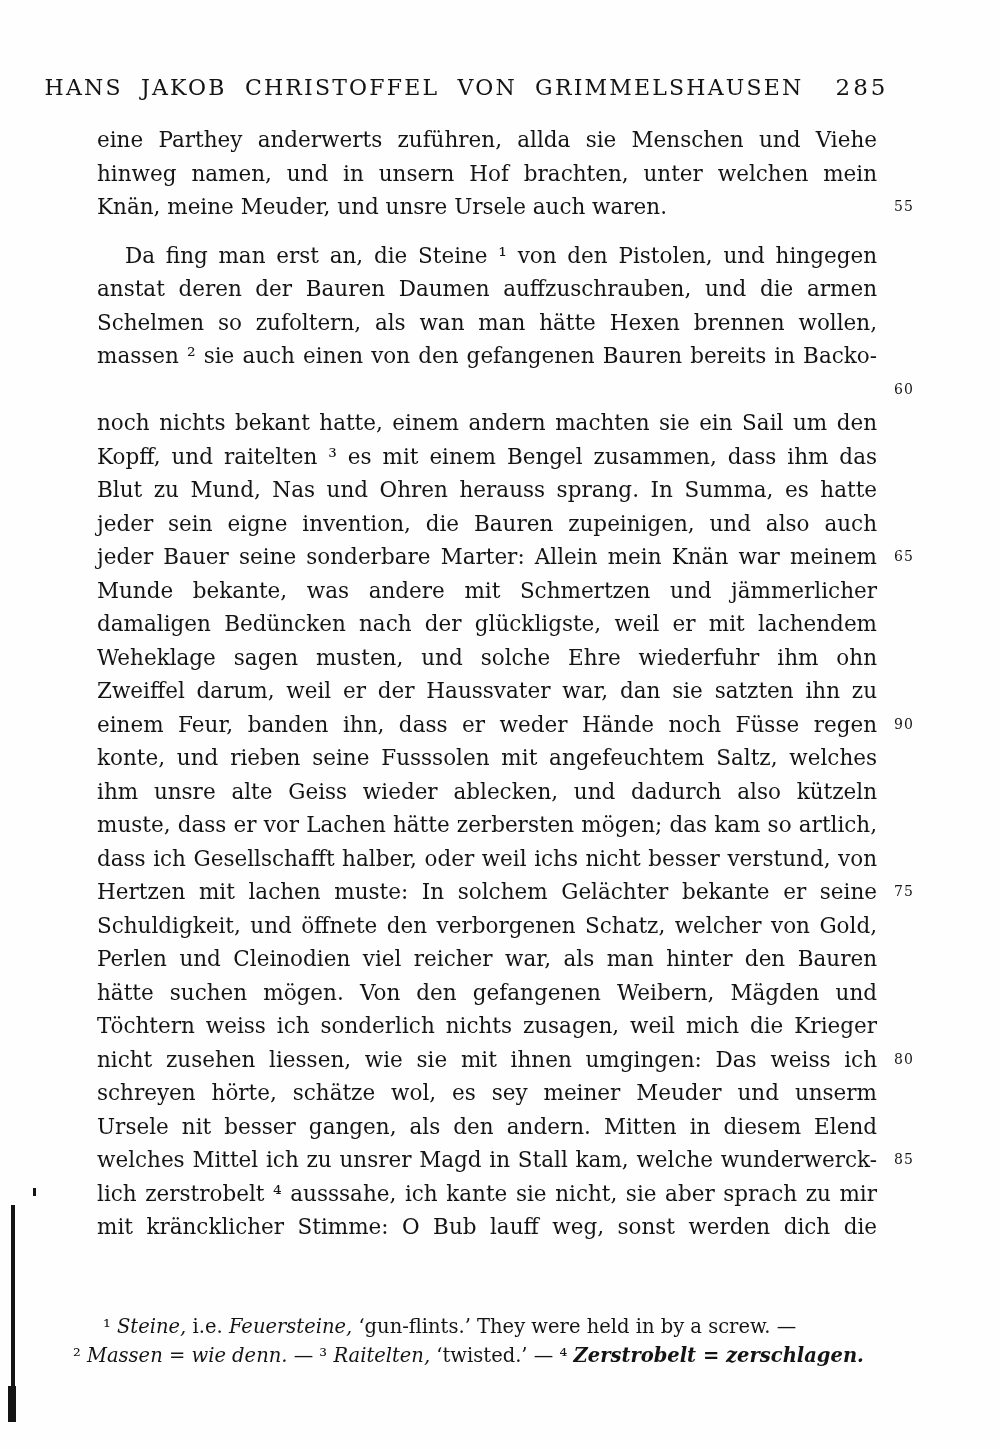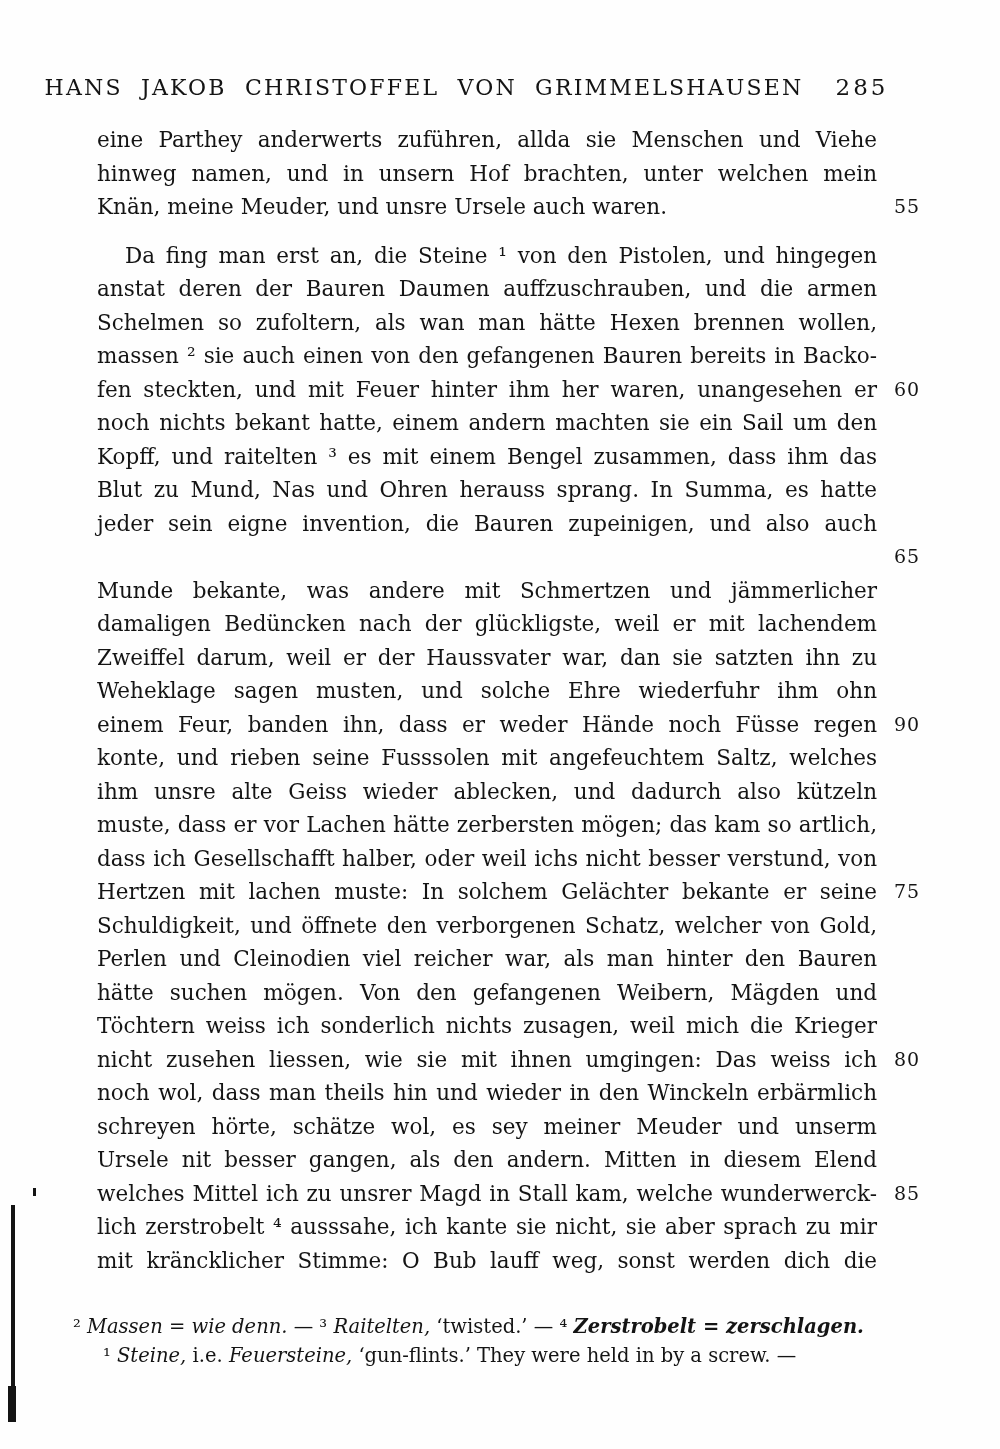--- a/index.html
+++ b/index.html
@@ -56,21 +56,21 @@
     text-align-last: justify;
     text-justify: inter-word;
   }
   .line.ind .lt { padding-left: 28px; }
   .line.ind { text-indent: 0; margin-top: 15px; }
   .num {
     position: absolute;
     left: 797px;
     top: 0;
     width: 60px;
-    font-size: 19px;
+    font-size: 14px;
     line-height: 33.5px;
     letter-spacing: 1px;
     text-align: left;
     white-space: nowrap;
   }
   
   .footnotes {
     position: absolute;
     left: 73px;
     top: 1312px;
@@ -119,51 +119,50 @@
   </div>
 
   <div class="textblock">
       <div class="line j"><span class="lt">eine Parthey anderwerts zuführen, allda sie Menschen und Viehe</span></div>
       <div class="line j"><span class="lt">hinweg namen, und in unsern Hof brachten, unter welchen mein</span></div>
       <div class="line"><span class="lt">Knän, meine Meuder, und unsre Ursele auch waren.</span><span class="num">55</span></div>
       <div class="line j ind"><span class="lt">Da fing man erst an, die Steine ¹ von den Pistolen, und hingegen</span></div>
       <div class="line j"><span class="lt">anstat deren der Bauren Daumen auffzuschrauben, und die armen</span></div>
       <div class="line j"><span class="lt">Schelmen so zufoltern, als wan man hätte Hexen brennen wollen,</span></div>
       <div class="line j"><span class="lt">massen ² sie auch einen von den gefangenen Bauren bereits in Backo-</span></div>
-      <div class="line j"><span class="lt">fen steckten, und mit Feuer hinter ihm her waren, unangesehen er</span><span class="num">60</span></div>
+      <div class="line j"><span class="num">60</span></div>
       <div class="line j"><span class="lt">noch nichts bekant hatte, einem andern machten sie ein Sail um den</span></div>
       <div class="line j"><span class="lt">Kopff, und raitelten ³ es mit einem Bengel zusammen, dass ihm das</span></div>
       <div class="line j"><span class="lt">Blut zu Mund, Nas und Ohren herauss sprang. In Summa, es hatte</span></div>
       <div class="line j"><span class="lt">jeder sein eigne invention, die Bauren zupeinigen, und also auch</span></div>
-      <div class="line j"><span class="num">65</span></div>
+      <div class="line j"><span class="lt">jeder Bauer seine sonderbare Marter: Allein mein Knän war meinem</span><span class="num">65</span></div>
       <div class="line j"><span class="lt">Munde bekante, was andere mit Schmertzen und jämmerlicher</span></div>
       <div class="line j"><span class="lt">damaligen Bedüncken nach der glückligste, weil er mit lachendem</span></div>
+      <div class="line j"><span class="lt">Weheklage sagen musten, und solche Ehre wiederfuhr ihm ohn</span></div>
       <div class="line j"><span class="lt">Zweiffel darum, weil er der Haussvater war, dan sie satzten ihn zu</span></div>
-      <div class="line j"><span class="lt">Weheklage sagen musten, und solche Ehre wiederfuhr ihm ohn</span></div>
       <div class="line j"><span class="lt">einem Feur, banden ihn, dass er weder Hände noch Füsse regen</span><span class="num">90</span></div>
       <div class="line j"><span class="lt">konte, und rieben seine Fusssolen mit angefeuchtem Saltz, welches</span></div>
       <div class="line j"><span class="lt">ihm unsre alte Geiss wieder ablecken, und dadurch also kützeln</span></div>
       <div class="line j"><span class="lt">muste, dass er vor Lachen hätte zerbersten mögen; das kam so artlich,</span></div>
       <div class="line j"><span class="lt">dass ich Gesellschafft halber, oder weil ichs nicht besser verstund, von</span></div>
       <div class="line j"><span class="lt">Hertzen mit lachen muste: In solchem Gelächter bekante er seine</span><span class="num">75</span></div>
       <div class="line j"><span class="lt">Schuldigkeit, und öffnete den verborgenen Schatz, welcher von Gold,</span></div>
       <div class="line j"><span class="lt">Perlen und Cleinodien viel reicher war, als man hinter den Bauren</span></div>
       <div class="line j"><span class="lt">hätte suchen mögen. Von den gefangenen Weibern, Mägden und</span></div>
       <div class="line j"><span class="lt">Töchtern weiss ich sonderlich nichts zusagen, weil mich die Krieger</span></div>
       <div class="line j"><span class="lt">nicht zusehen liessen, wie sie mit ihnen umgingen: Das weiss ich</span><span class="num">80</span></div>
-      <div class="line j"><span class="lt">noch wol, dass man theils hin und wieder in den Winckeln erbärmlich</span></div>
       <div class="line j"><span class="lt">schreyen hörte, schätze wol, es sey meiner Meuder und unserm</span></div>
       <div class="line j"><span class="lt">Ursele nit besser gangen, als den andern. Mitten in diesem Elend</span></div>
       <div class="line j"><span class="lt">welches Mittel ich zu unsrer Magd in Stall kam, welche wunderwerck-</span><span class="num">85</span></div>
       <div class="line j"><span class="lt">lich zerstrobelt ⁴ ausssahe, ich kante sie nicht, sie aber sprach zu mir</span></div>
       <div class="line j"><span class="lt">mit kräncklicher Stimme: O Bub lauff weg, sonst werden dich die</span></div>
     </div>
 
   <div class="footnotes">
+      <div class="fnline ind"><span class="fnseg">¹ </span><span class="fnseg it">Steine,</span><span class="fnseg"> i.e. </span><span class="fnseg it">Feuersteine,</span><span class="fnseg"> ‘gun-flints.’ They were held in by a screw. —</span></div>
       <div class="fnline"><span class="fnseg">² </span><span class="fnseg it">Massen = wie denn.</span><span class="fnseg"> — ³ </span><span class="fnseg it">Raitelten,</span><span class="fnseg"> ‘twisted.’ — ⁴ </span><span class="fnseg itb">Zerstrobelt = zerschlagen.</span></div>
-      <div class="fnline ind"><span class="fnseg">¹ </span><span class="fnseg it">Steine,</span><span class="fnseg"> i.e. </span><span class="fnseg it">Feuersteine,</span><span class="fnseg"> ‘gun-flints.’ They were held in by a screw. —</span></div>
     </div>
 
   <div class="margin-tick"></div>
   <div class="margin-line"></div>
   <div class="margin-line-thick"></div>
 
 </div>
 
 </body></html>

